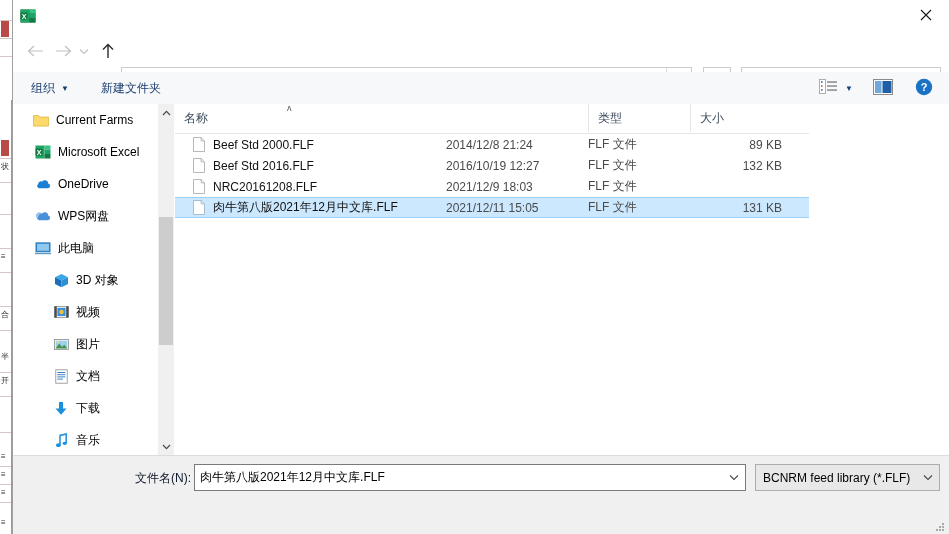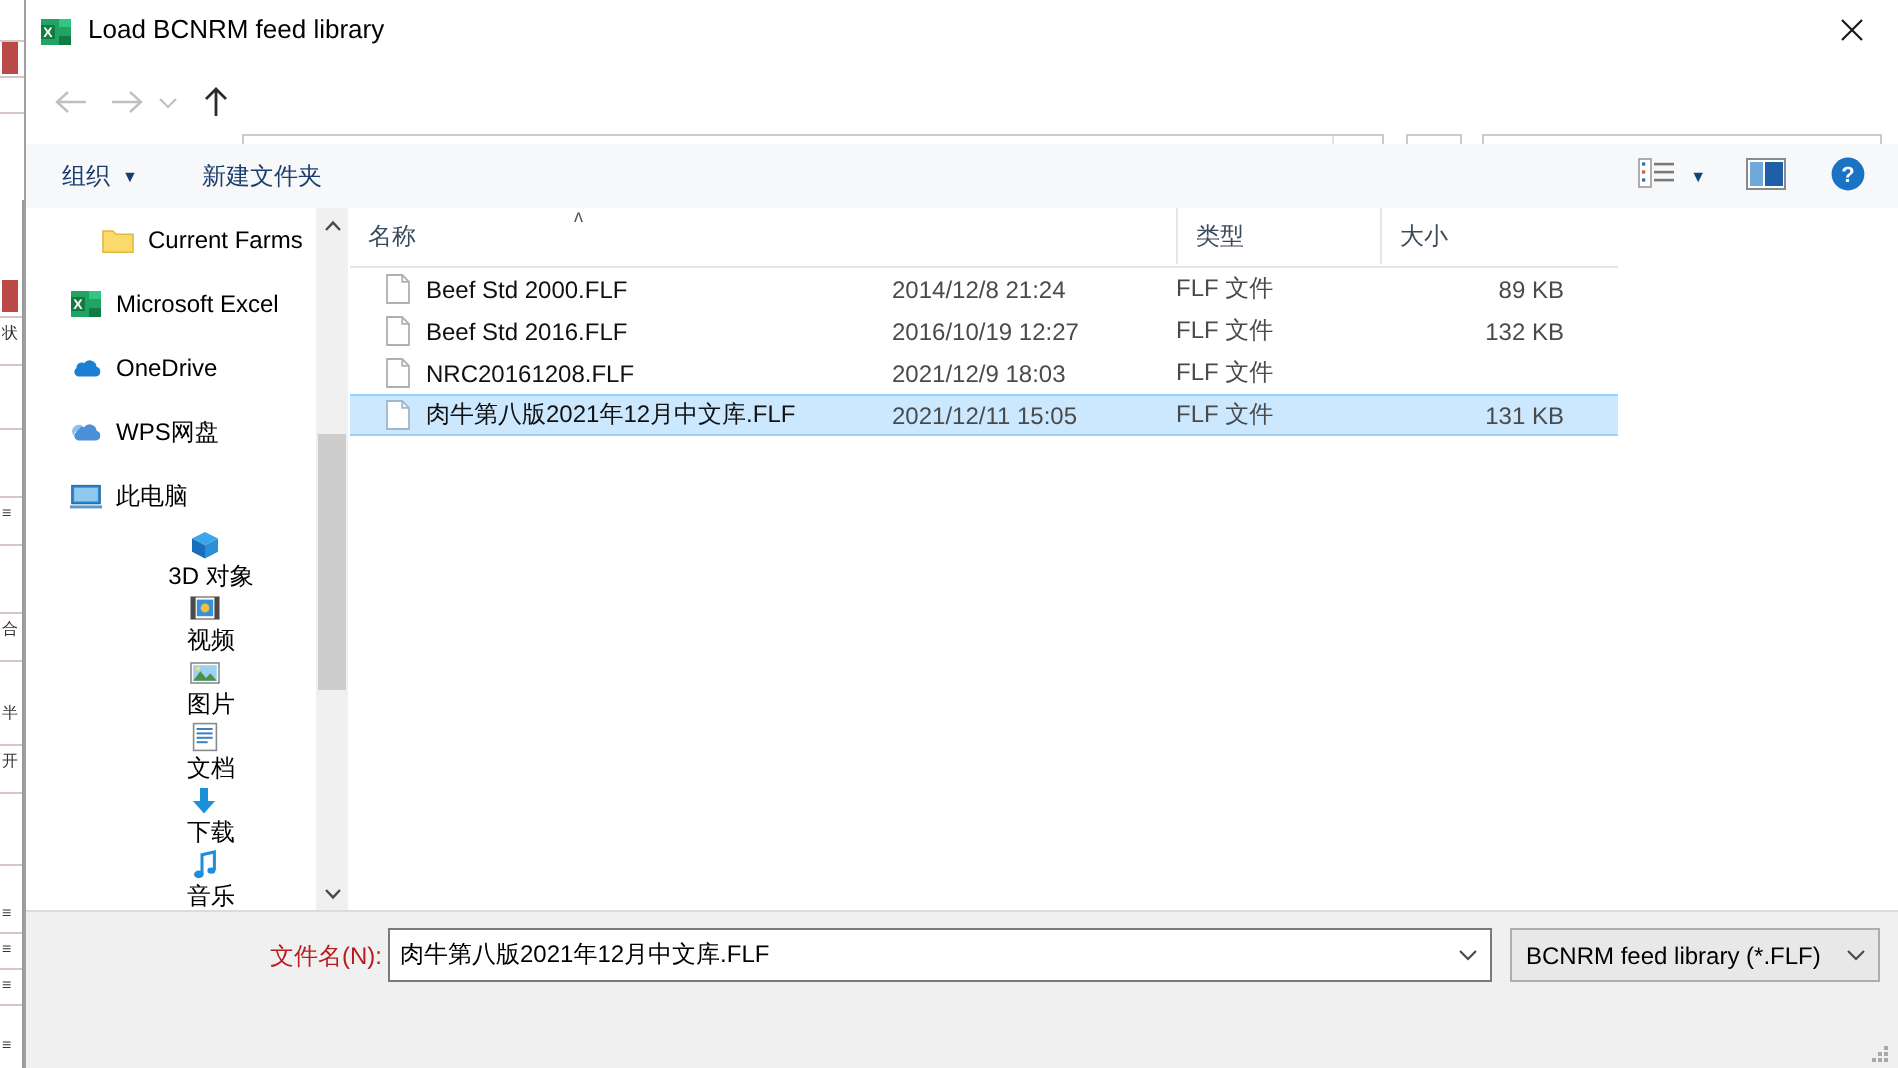--- a/index.html
+++ b/index.html
@@ -258,23 +258,23 @@
     display: flex;
     align-items: center;
     justify-content: center;
     margin-right: 7px;
   }
   .side-label {
     font-size: 12px;
     color: #000;
     line-height: 16px;
   }
-  .indent-0 { padding-left: 20px; margin-left: 18px; }
+  .indent-0 { padding-left: 20px; }
   .indent-1 { padding-left: 22px; }
-  .indent-2 { padding-left: 40px; flex-direction: column; }
+  .indent-2 { padding-left: 40px; }
 
   
   #side-scroll {
     position: absolute;
     left: 145px; top: 0;
     width: 16px; height: 351px;
     background: #f0f0f0;
     border-right: 1px solid #ffffff;
   }
   #ss-up, #ss-down {
@@ -366,21 +366,21 @@
     position: absolute;
     left: 0; top: 455px;
     width: 936px; height: 79px;
     background: #f0f0f0;
     border-top: 1px solid #dcdcdc;
   }
   #fn-label {
     position: absolute;
     left: 122px; top: 14px;
     font-size: 12px;
-    color: #b91c1c;
+    color: #0f172a;
     line-height: 16px;
     white-space: nowrap;
   }
   #fn-input {
     position: absolute;
     left: 181px; top: 8px;
     width: 552px; height: 27px;
     background: #ffffff;
     border: 1px solid #7a7a7a;
     box-sizing: border-box;
@@ -481,21 +481,20 @@
         <rect x="0.5" y="1.5" width="15" height="13" fill="#1d6f42"></rect>
         <rect x="5.5" y="1.5" width="10" height="13" fill="#ffffff" opacity="0.0"></rect>
         <rect x="0.5" y="1.5" width="9" height="13" fill="#21a366"></rect>
         <rect x="0.5" y="4.5" width="7" height="7" fill="#107c41"></rect>
         <text x="4" y="10.5" font-family="'Liberation Sans',sans-serif" font-size="7" fill="#ffffff" text-anchor="middle" font-weight="bold">X</text>
         <rect x="9.5" y="1.5" width="6" height="4" fill="#33c481"></rect>
         <rect x="9.5" y="5.5" width="6" height="4.5" fill="#21a366"></rect>
         <rect x="9.5" y="10" width="6" height="4.5" fill="#107c41"></rect>
       </svg>
     </div>
-    <div id="title-text">Load BCNRM feed library</div>
     <div id="close-btn">
       <svg width="12" height="12" viewBox="0 0 12 12">
         <path d="M1 1 L11 11 M11 1 L1 11" stroke="#1a1a1a" stroke-width="1.1" fill="none"></path>
       </svg>
     </div>
   </div>
 
   <div id="navbar">
     <div class="nav-arrow" id="nav-back">
       <svg width="17" height="14" viewBox="0 0 17 14">

